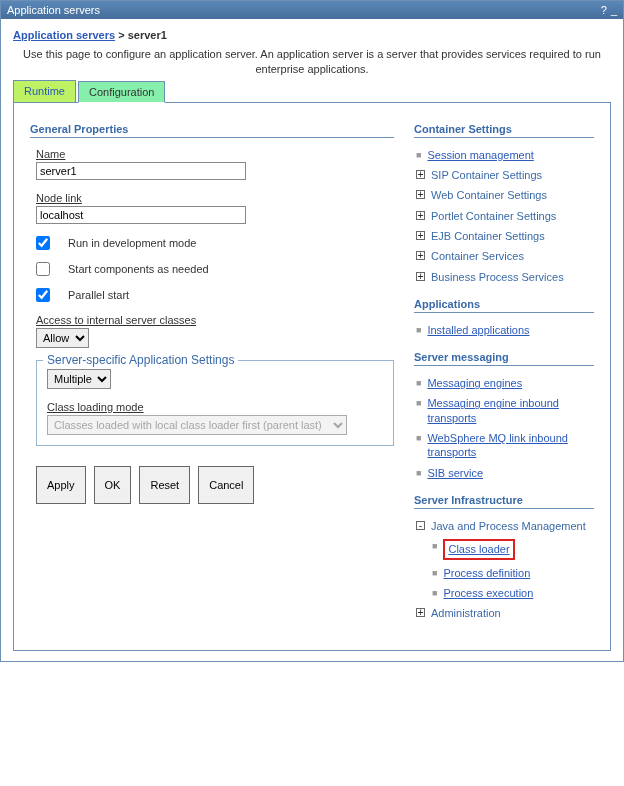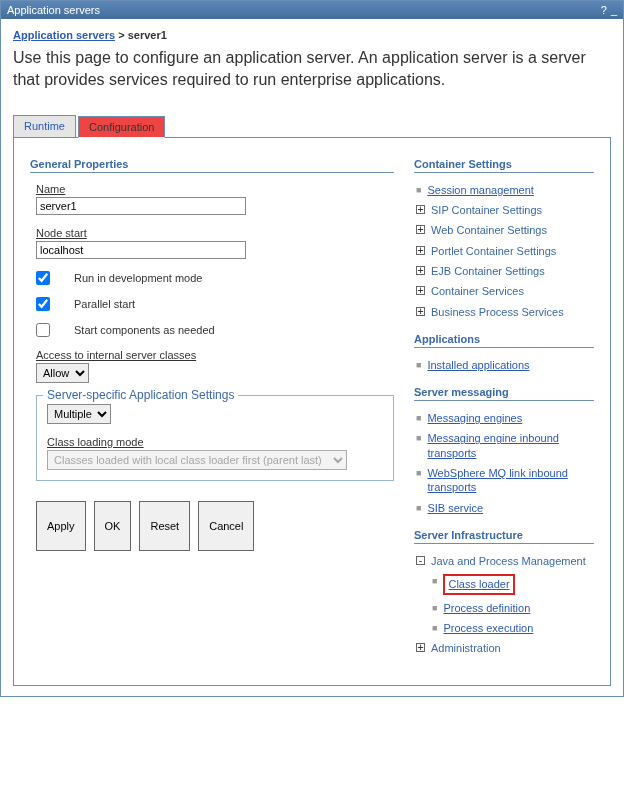--- a/index.html
+++ b/index.html
@@ -6,41 +6,41 @@
 body { font-family: Verdana, Arial, sans-serif; font-size: 11px; color: #333; background: #fff; }
 .window { width: 624px; border: 1px solid #6b8fb5; }
 .titlebar { background: linear-gradient(to bottom, #5b87b8, #446d9a); color: #fff; padding: 3px 6px; display: flex; justify-content: space-between; align-items: center; font-size: 11px; }
 .titlebar-icons { display: flex; gap: 4px; }
 .titlebar-icons span { cursor: pointer; font-size: 11px; }
 .content { padding: 10px 12px; }
 .breadcrumb { margin-bottom: 6px; font-size: 11px; }
 .breadcrumb a { color: #2b5ab8; font-weight: bold; text-decoration: underline; }
 .breadcrumb .sep { font-weight: bold; }
 .breadcrumb .current { font-weight: bold; }
-.desc { margin-bottom: 23px; font-size: 16px; line-height: 1.4; }
+.desc { margin-bottom: 2px; font-size: 11px; line-height: 1.4; text-align: center; }
 .tabs { display: flex; border-bottom: 1px solid #6b8fb5; margin-bottom: 0; }
 .tab { padding: 4px 10px; border: 1px solid #6b8fb5; border-bottom: none; margin-right: 2px; font-size: 11px; cursor: pointer; background: #e8f0f8; }
-.tab.inactive { background: #e5e5e5; color: #2b5ab8; }
-.tab.active { background: #ef4444; position: relative; top: 1px; border-bottom: 1px solid #fff; }
+.tab.inactive { background: #bef264; color: #2b5ab8; }
+.tab.active { background: #86efac; position: relative; top: 1px; border-bottom: 1px solid #fff; }
 .tab-body { border: 1px solid #6b8fb5; border-top: none; padding: 20px 16px 16px 16px; display: flex; gap: 20px; }
 .left-col { flex: 1; }
 .right-col { width: 180px; }
 .section-head { font-weight: bold; color: #3a6aa8; border-bottom: 1px solid #6b8fb5; padding-bottom: 2px; margin-bottom: 10px; font-size: 11px; }
 .fieldset { margin-left: 6px; }
 .field { margin-bottom: 12px; }
 .field label { display: block; margin-bottom: 2px; font-size: 11px; text-decoration: underline; }
 .field input[type="text"] { width: 210px; border: 1px solid #888; padding: 2px 3px; font-size: 11px; font-family: inherit; }
 .field select { border: 1px solid #888; font-size: 11px; padding: 2px; font-family: inherit; }
-.checkbox-row { display: flex; align-items: center; gap: 24px; margin-bottom: 12px; margin-left: 6px; }
+.checkbox-row { display: flex; align-items: center; gap: 18px; margin-bottom: 12px; margin-left: 6px; }
 .checkbox-row input { width: 14px; height: 14px; }
 .subsection { border: 1px solid #9ab5d0; padding: 8px 10px 10px 10px; margin-top: 8px; margin-left: 6px; position: relative; }
 .subsection-title { position: absolute; top: -8px; left: 6px; background: #fff; padding: 0 4px; color: #3a6aa8; font-size: 12px; }
 .wide-select { width: 300px; background: #eee; }
 .buttons { margin-top: 20px; display: flex; gap: 8px; margin-left: 6px; }
-.buttons button { padding: 18px 10px; border: 1px solid #666; background: #f0f0f0; font-size: 11px; font-family: inherit; cursor: pointer; }
+.buttons button { padding: 12px 10px; border: 1px solid #666; background: #f0f0f0; font-size: 11px; font-family: inherit; cursor: pointer; }
 .right-group { margin-bottom: 14px; }
 .right-list { list-style: none; margin-left: 2px; }
 .right-list li { display: flex; align-items: flex-start; gap: 6px; margin-bottom: 6px; line-height: 1.3; }
 .bullet { color: #999; font-size: 9px; margin-top: 2px; }
 .expander { font-family: monospace; font-size: 10px; border: 1px solid #666; width: 9px; height: 9px; line-height: 7px; text-align: center; display: inline-block; margin-top: 2px; flex-shrink: 0; }
 .right-link { color: #2b5ab8; text-decoration: underline; cursor: pointer; }
 .right-text { color: #3a6aa8; }
 .nested { margin-left: 18px; }
 .highlight-box { border: 2px solid #d22; padding: 1px 3px; display: inline-block; text-align: center; }
 </style>
@@ -70,35 +70,35 @@
 
     <div class="tab-body">
       <div class="left-col">
         <div class="section-head">General Properties</div>
         <div class="fieldset">
           <div class="field">
             <label>Name</label>
             <input type="text" value="server1" style="">
           </div>
           <div class="field">
-            <label>Node start</label>
+            <label>Node link</label>
             <input type="text" value="localhost" style="">
           </div>
         </div>
         <div class="checkbox-row">
           <input type="checkbox" checked="" style="">
           <span>Run in development mode</span>
         </div>
         <div class="checkbox-row">
+          <input type="checkbox" style="">
+          <span>Start components as needed</span>
+        </div>
+        <div class="checkbox-row">
           <input type="checkbox" checked="" style="">
           <span>Parallel start</span>
-        </div>
-        <div class="checkbox-row">
-          <input type="checkbox" style="">
-          <span>Start components as needed</span>
         </div>
         <div class="field fieldset">
           <label>Access to internal server classes</label>
           <select>
             <option>Allow</option>
           </select>
         </div>
 
         <div class="subsection">
           <span class="subsection-title">Server-specific Application Settings</span>

